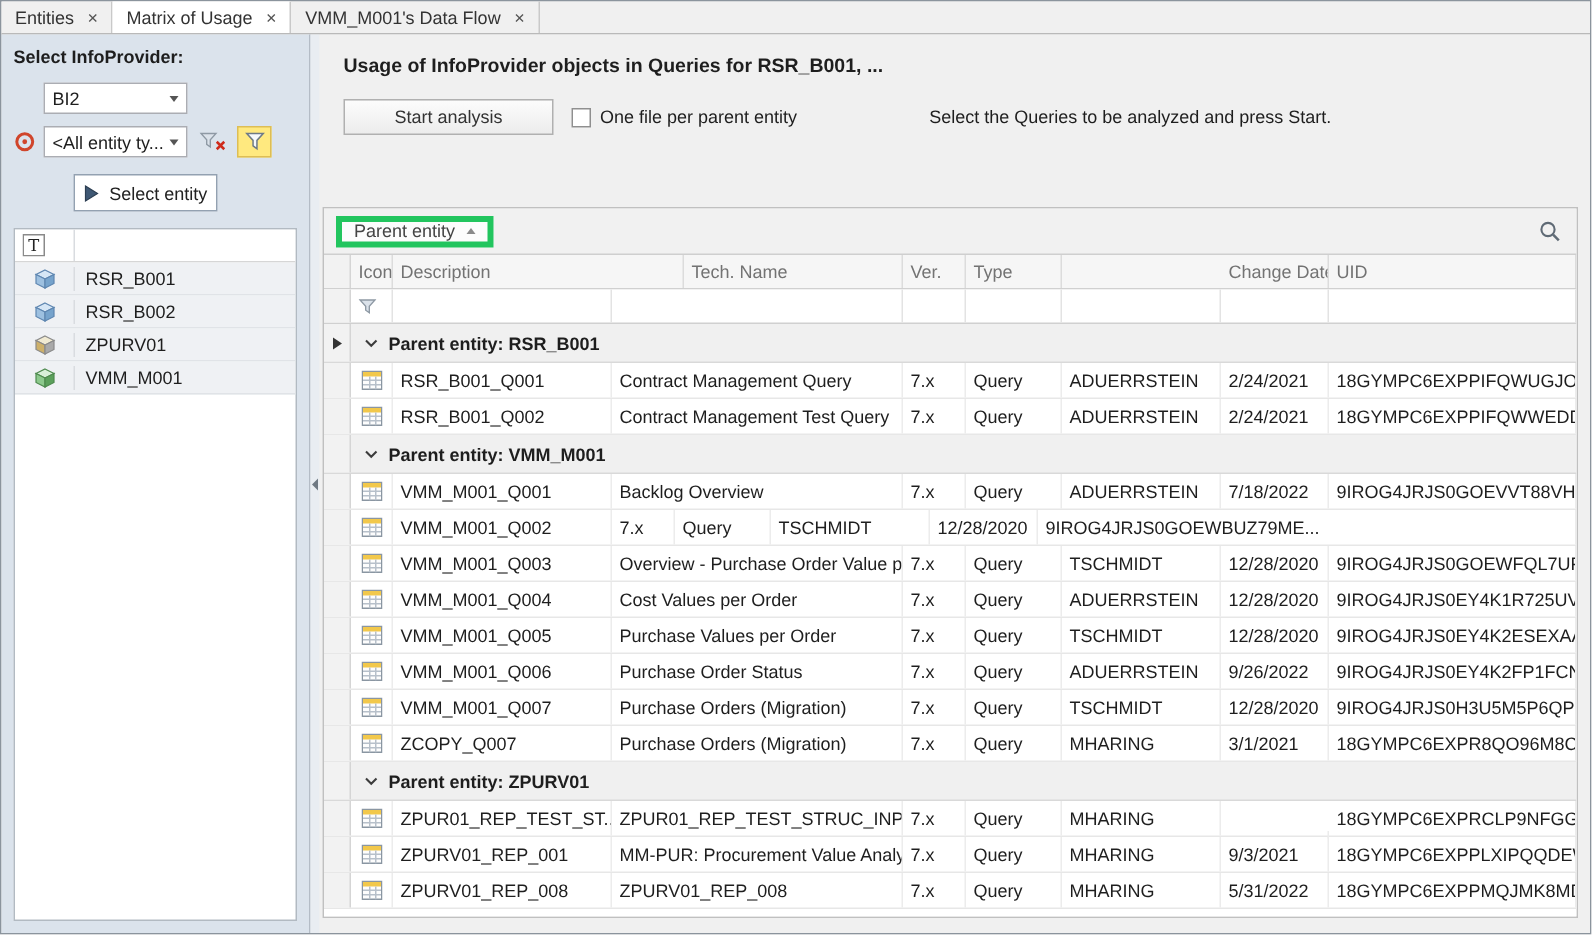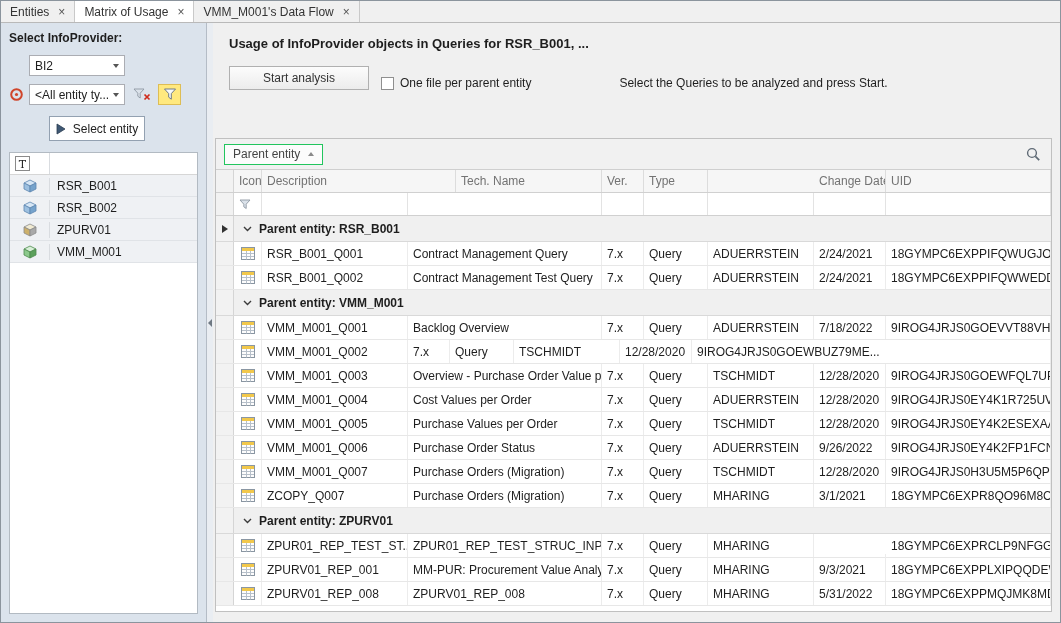--- a/index.html
+++ b/index.html
@@ -33,30 +33,30 @@
   .el-row .el-icon-col { justify-content:center; padding-left:0; }
   .el-name { padding-left:7px; white-space:nowrap; overflow:hidden; }
 
   
   .splitter { width:6px; flex-shrink:0; background:#e9edf2; display:flex; align-items:center; justify-content:center; }
   .collapse-arrow { width:0; height:0; border-top:4px solid transparent; border-bottom:4px solid transparent; border-right:4px solid #6f7983; }
 
   
   .main { flex:1; display:flex; flex-direction:column; background:#f0f0f0; min-width:0; }
   .main-title { font-size:13px; font-weight:bold; padding:13px 0 0 16px; white-space:nowrap; overflow:hidden; }
-  .toolbar { display:flex; align-items:flex-end; margin:15px 8px 0 16px; flex-shrink:0; }
+  .toolbar { display:flex; align-items:center; margin:15px 8px 0 16px; flex-shrink:0; }
   .start-btn { width:140px; height:24px; border:1px solid #b0b0b0; background:linear-gradient(#fcfcfc,#ececec); font-family:inherit; font-size:12px; color:#333; cursor:default; }
   .cb { width:13px; height:13px; border:1px solid #8f8f8f; background:#fff; margin-left:12px; flex-shrink:0; }
   .cb-label { margin-left:6px; white-space:nowrap; }
   .hint { margin-left:88px; white-space:nowrap; overflow:hidden; }
 
   
   .grid { flex:1; margin:48px 8px 10px 2px; background:#fff; border:1px solid #c0c0c0; display:flex; flex-direction:column; overflow:hidden; }
   .group-panel { height:31px; flex-shrink:0; background:#f1f1f1; border-bottom:1px solid #cfcfcf; display:flex; align-items:center; padding:0 10px 0 8px; }
-  .group-chip { height:21px; display:flex; align-items:center; gap:8px; padding:0 8px; background:#fcfcfc; border:1px solid #22c55e; color:#444; }
+  .group-chip { height:21px; display:flex; align-items:center; gap:8px; padding:0 8px; background:#fcfcfc; border:4px solid #22c55e; color:#444; }
   .sort-up { width:0; height:0; border-left:3.5px solid transparent; border-right:3.5px solid transparent; border-bottom:4px solid #8a8a8a; }
   .search { margin-left:auto; display:flex; align-items:center; }
 
   .hdr-row { display:flex; height:23px; flex-shrink:0; background:#f6f6f6; border-bottom:1px solid #d0d0d0; color:#737373; }
   .filterrow { display:flex; height:23px; flex-shrink:0; background:#fff; border-bottom:1px solid #d0d0d0; }
   .rows { flex:1; overflow:hidden; background:#fff; }
 
   .gc { padding:4px 4px 0 5px; white-space:nowrap; overflow:hidden; border-right:1px solid #dcdcdc; flex-shrink:0; }
   .fc { border-right:1px solid #e3e3e3; display:flex; align-items:center; padding:0 0 0 5px; flex-shrink:0; }
   .ind { width:18px; flex-shrink:0; background:#f2f2f2; border-right:1px solid #d5d5d5; display:flex; align-items:center; justify-content:center; }

